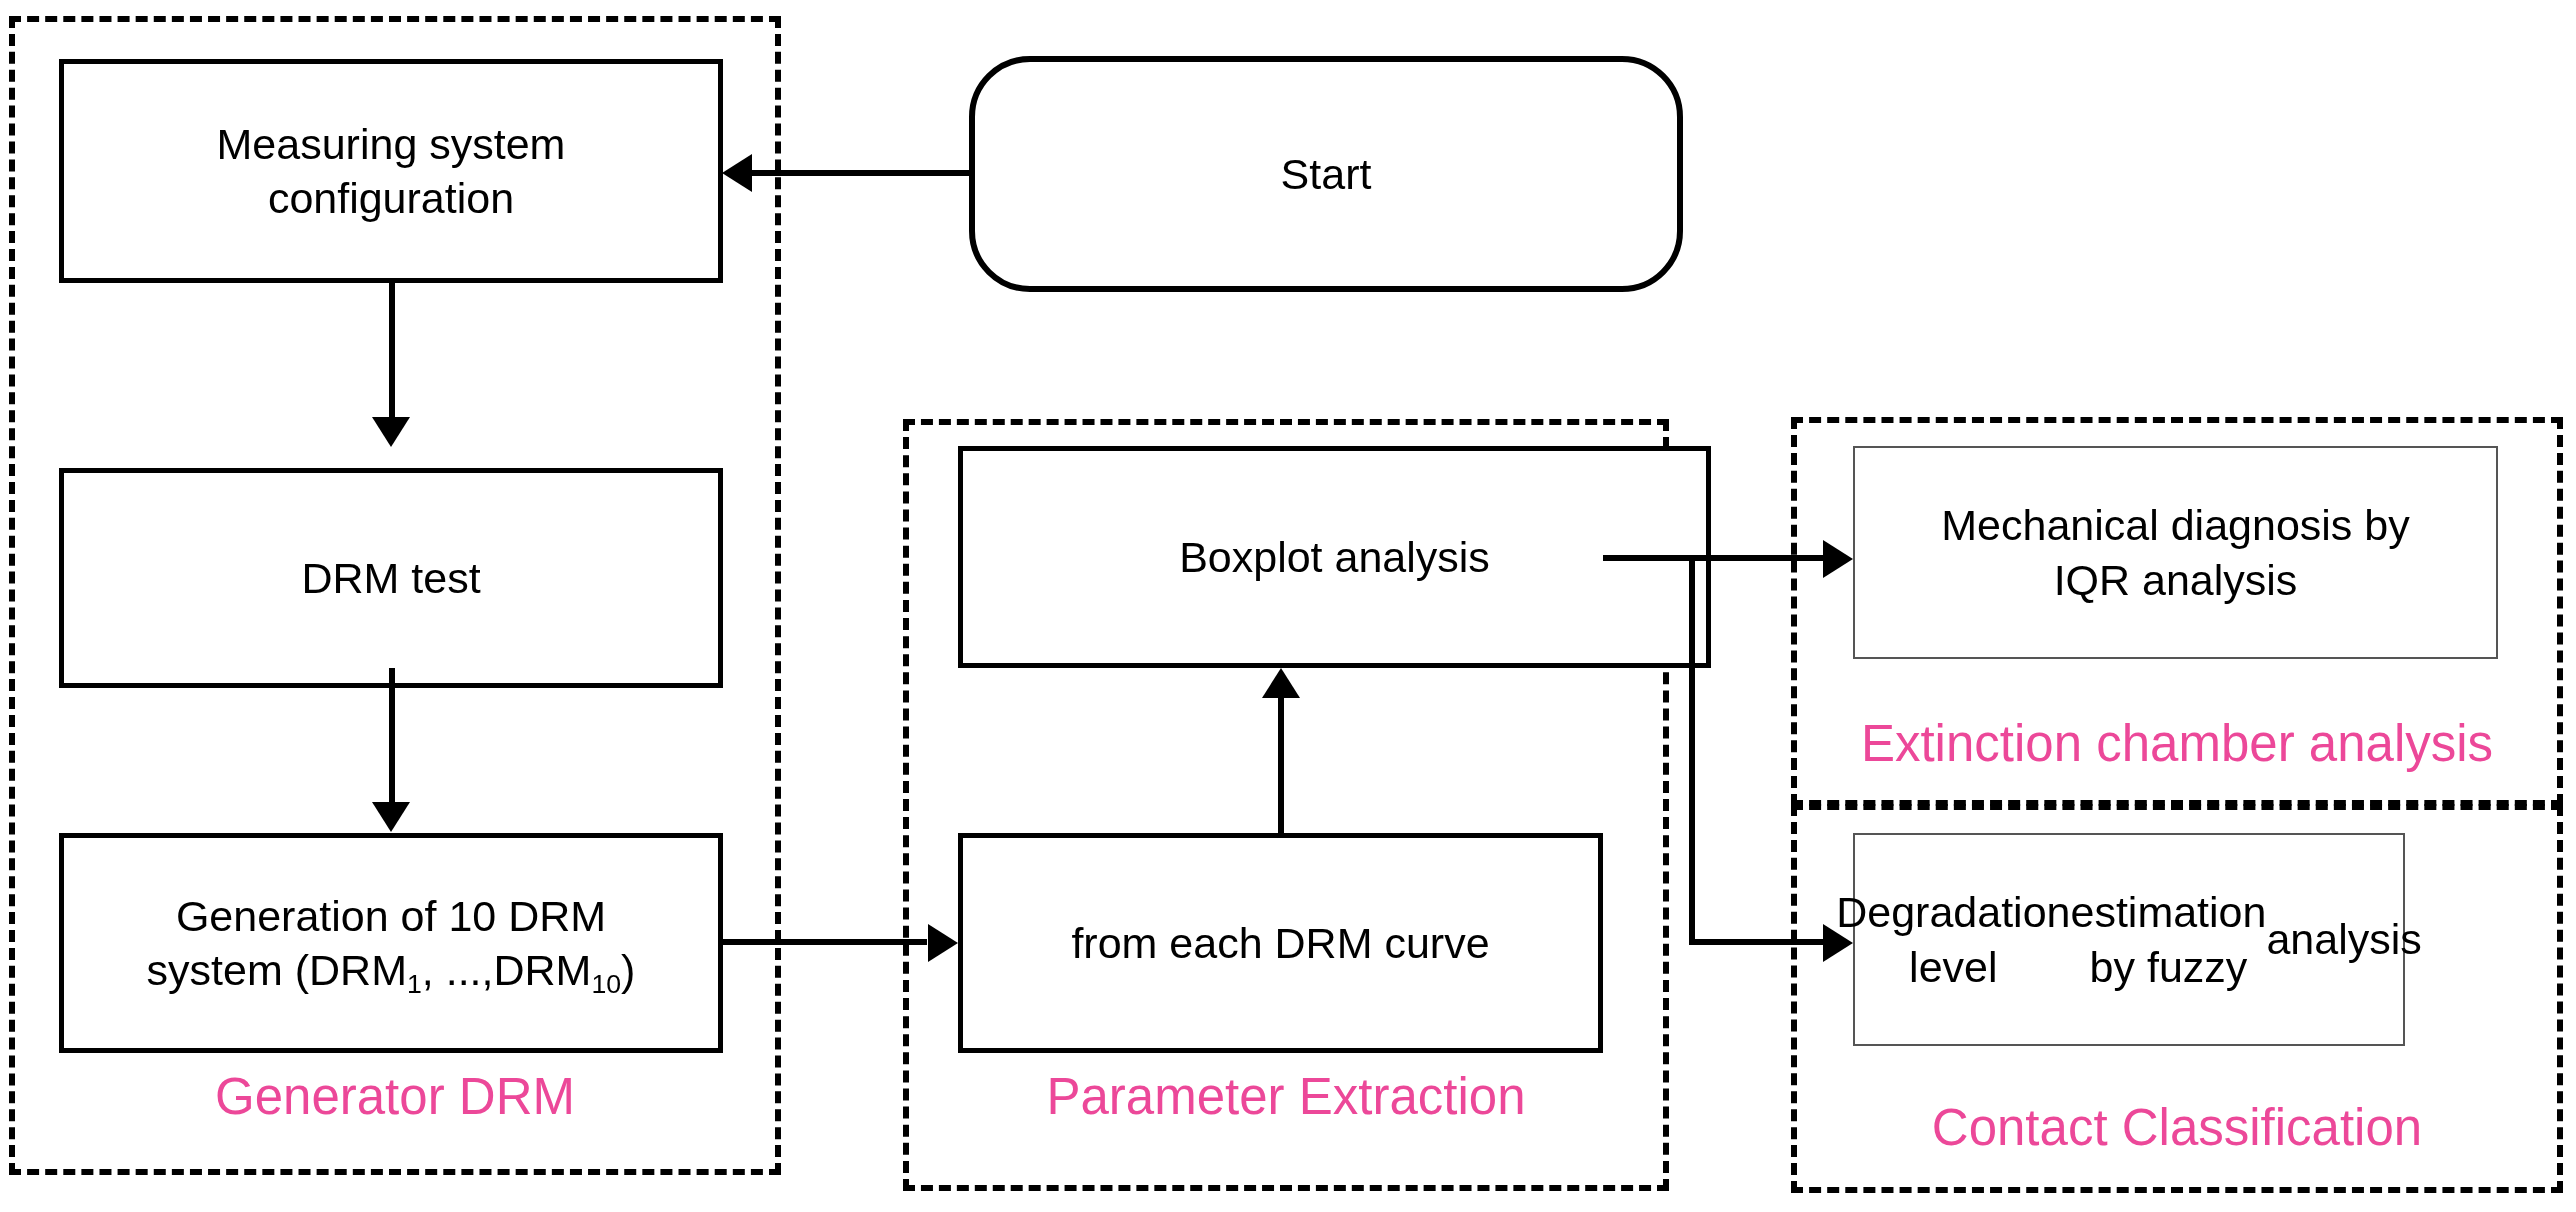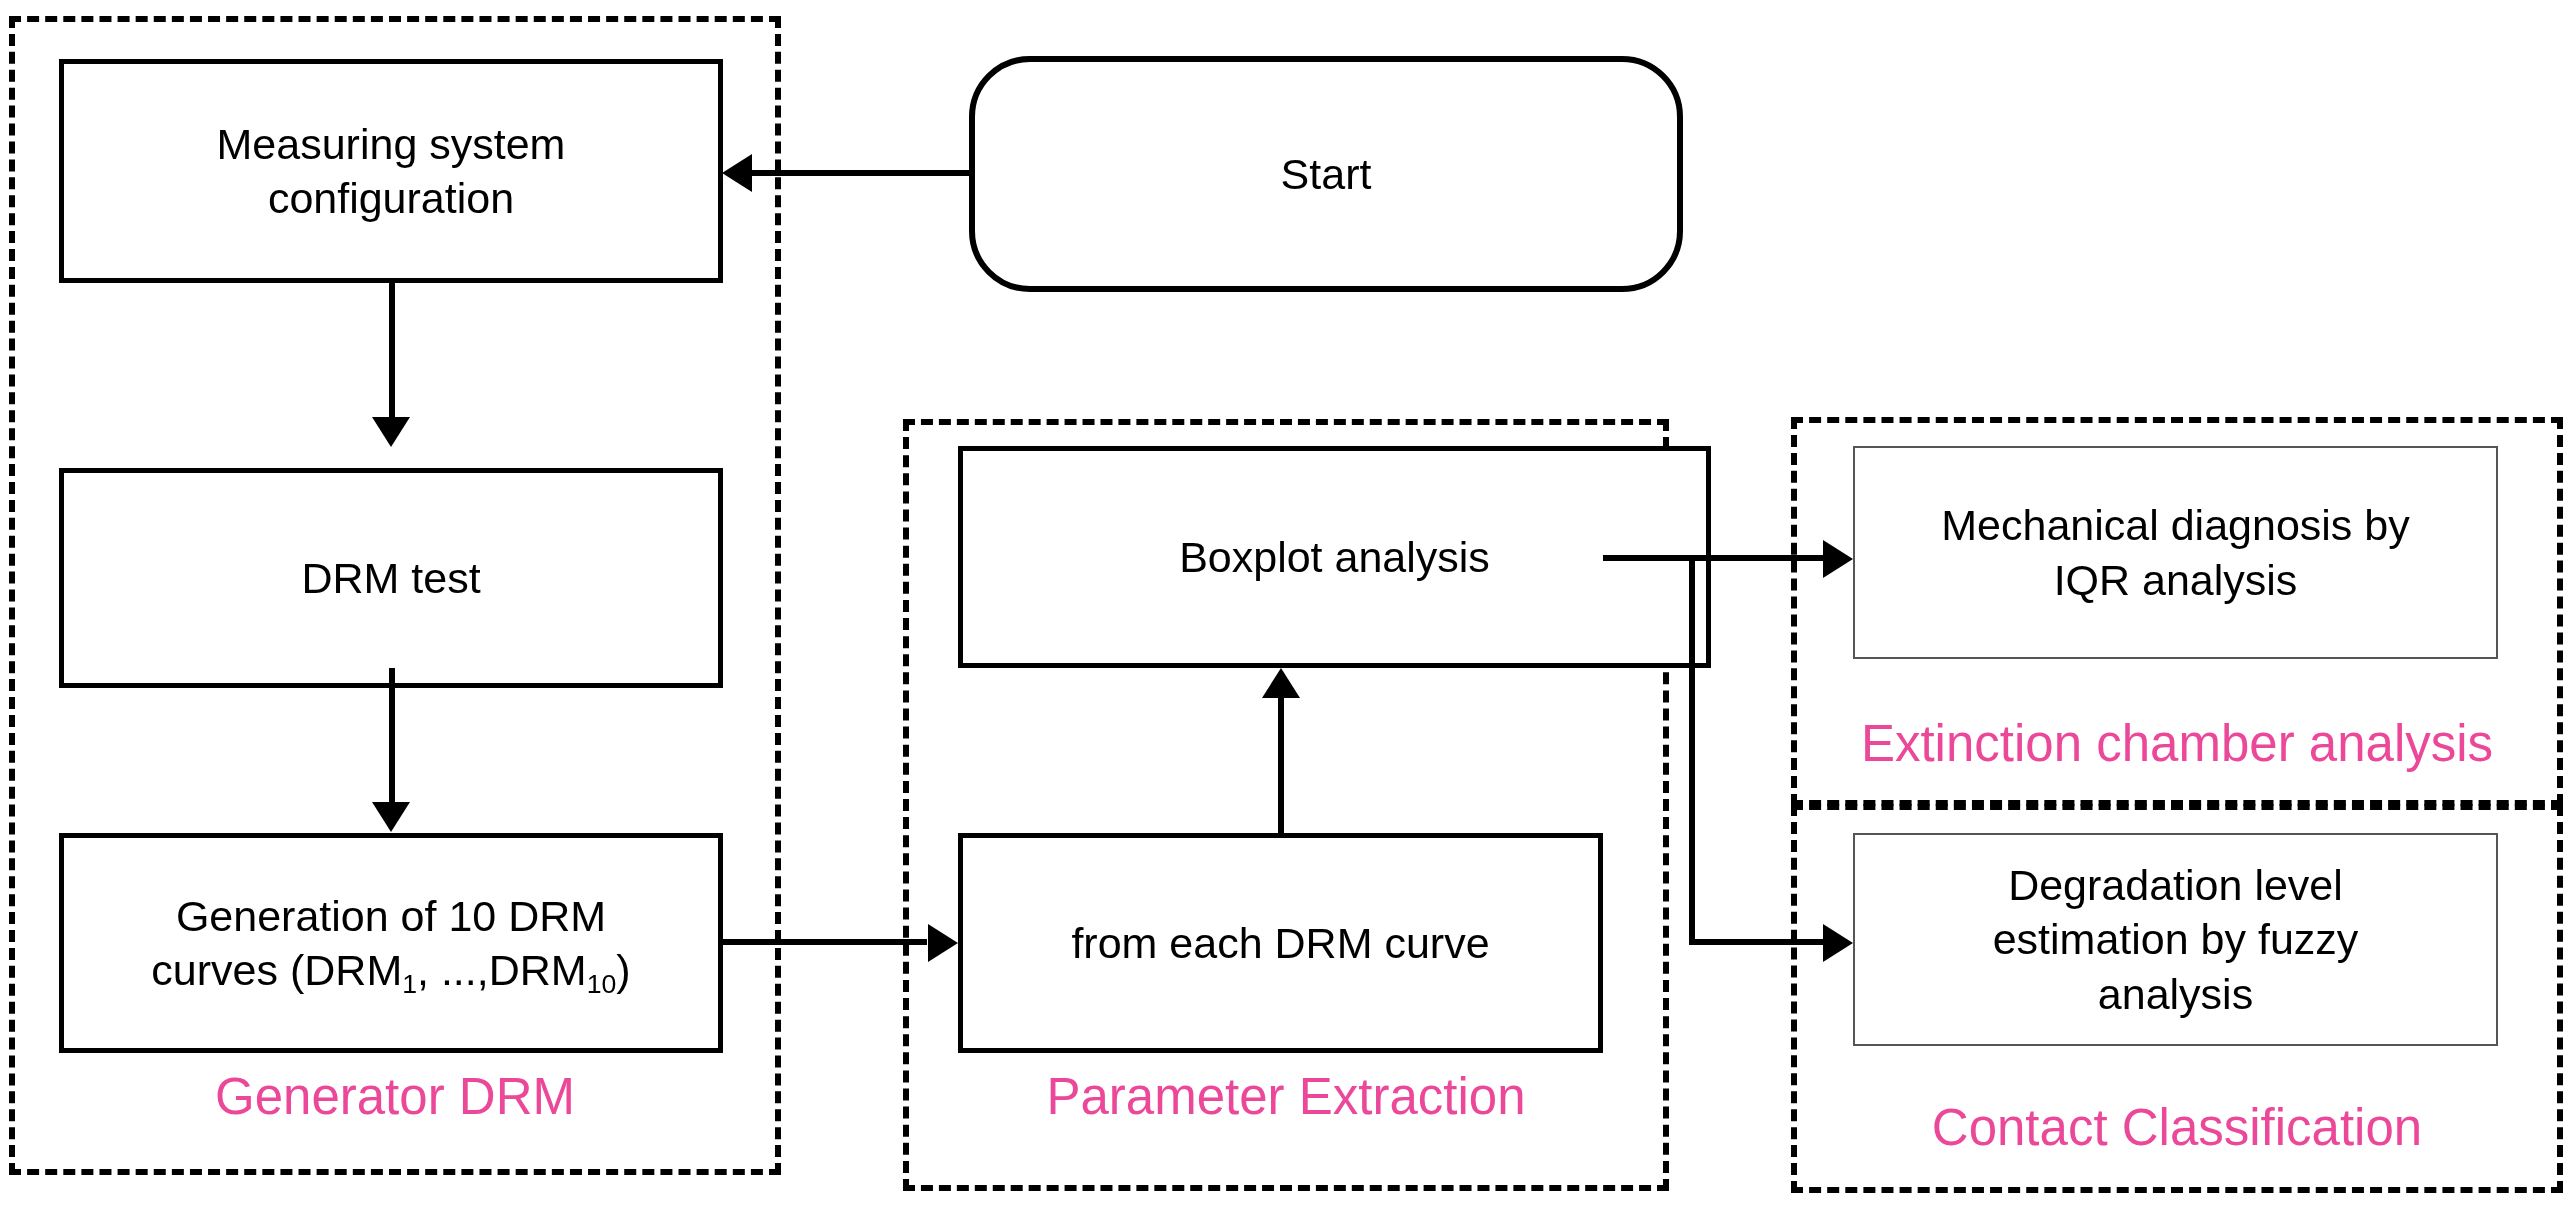--- a/index.html
+++ b/index.html
@@ -120,37 +120,37 @@
     <span class="txt">Measuring system</span>
     <span class="txt">configuration</span>
   </div>
 
   <div class="node thick" style="left:59px; top:468px; width:664px; height:220px;">
     <span class="txt">DRM test</span>
   </div>
 
   <div class="node thick" style="left:59px; top:833px; width:664px; height:220px; flex-direction:column;">
     <span class="txt">Generation of 10 DRM</span>
-    <span class="txt"><span>curves (DRM</span><sub>1</sub><span>, ...,DRM</span><sub>10</sub><span>)</span></span>
+    <span class="txt"><span>system (DRM</span><sub>1</sub><span>, ...,DRM</span><sub>10</sub><span>)</span></span>
   </div>
 
   <div class="node thick" style="left:958px; top:446px; width:753px; height:222px;">
     <span class="txt">Boxplot analysis</span>
   </div>
 
   <div class="node thick" style="left:958px; top:833px; width:645px; height:220px; flex-direction:column;">
     <span class="txt">from each DRM curve</span>
   </div>
 
   <div class="node thin" style="left:1853px; top:446px; width:645px; height:213px; flex-direction:column;">
     <span class="txt">Mechanical diagnosis  by</span>
     <span class="txt">IQR analysis</span>
   </div>
 
-  <div class="node thin" style="left:1853px; top:833px; width:645px; height:213px; flex-direction:column;">
+  <div class="node thin" style="left:1853px; top:833px; width:552px; height:213px; flex-direction:row;">
     <span class="txt">Degradation level</span>
     <span class="txt">estimation by fuzzy</span>
     <span class="txt">analysis</span>
   </div>
 
   <div class="conn h" style="left:750px; top:170px; width:220px;"></div>
   <div class="arrow left" style="left:722px; top:154px;"></div>
 
   <div class="conn v" style="left:389px; top:283px; height:136px;"></div>
   <div class="arrow down" style="left:372px; top:417px;"></div>

